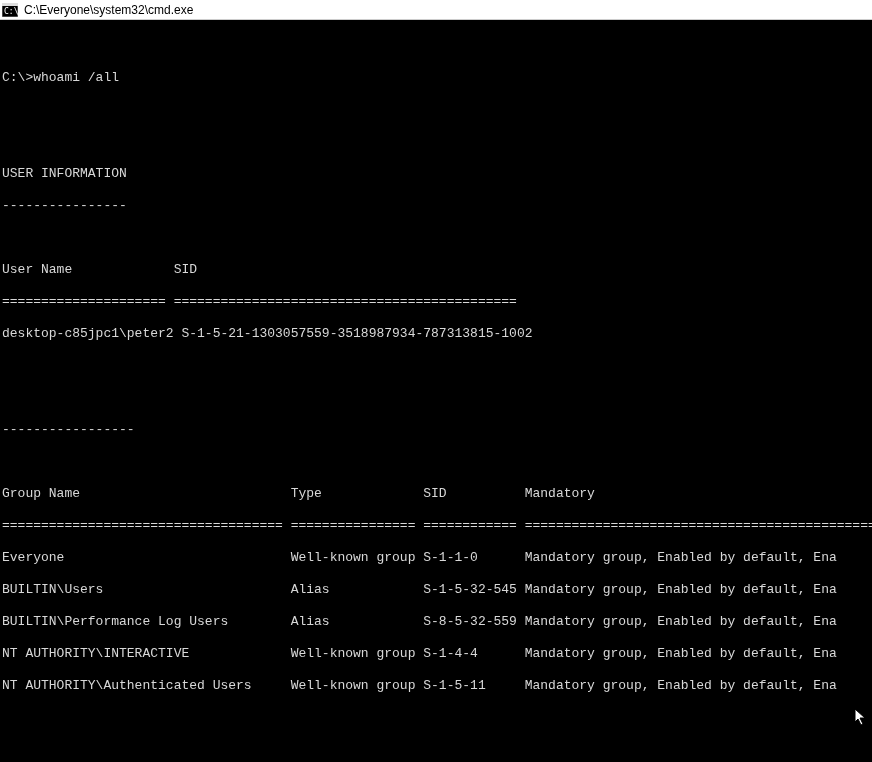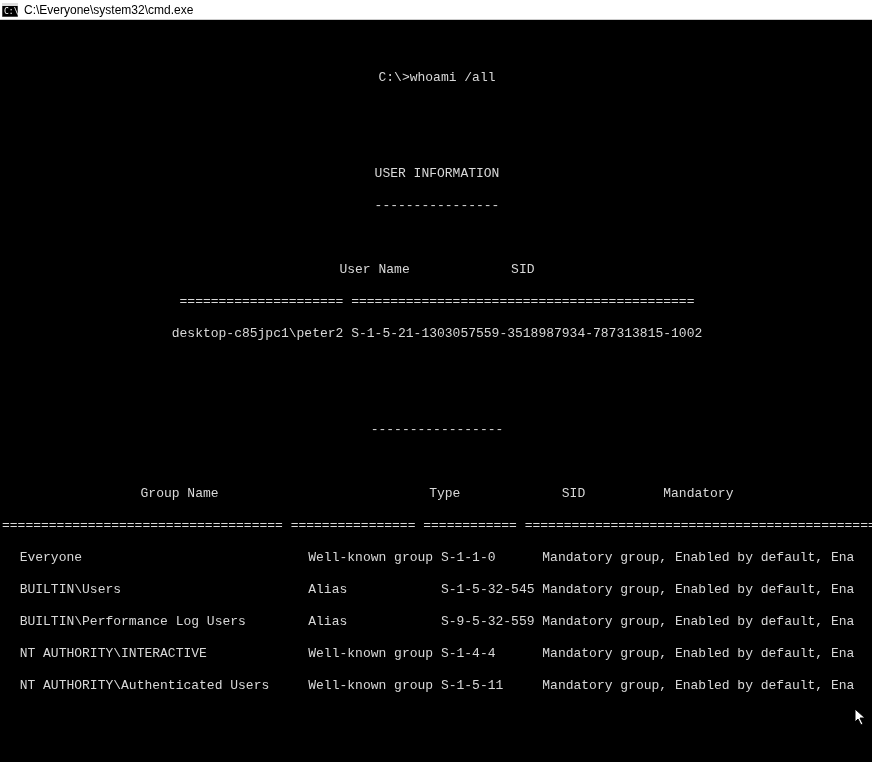--- a/index.html
+++ b/index.html
@@ -30,21 +30,21 @@
       display: inline-flex;
       align-items: center;
       justify-content: center;
     }
     .terminal {
       padding: 2px 0 0 2px;
       white-space: pre;
       line-height: 16px;
       letter-spacing: 0px;
     }
-    .line { white-space: pre; text-align: center; }
+    .line { white-space: pre; }
     .cursor-bottom {
       position: absolute;
       bottom: 32px;
       right: 4px;
     }
   </style>
 </head>
 <body>
 
 <div class="title-bar">
@@ -70,21 +70,21 @@
 <div class="line">===================== ============================================</div>
 <div class="line">desktop-c85jpc1\peter2 S-1-5-21-1303057559-3518987934-787313815-1002</div>
 <div class="line"> </div>
 <div class="line"> </div>
 <div class="line">-----------------</div>
 <div class="line"> </div>
 <div class="line">Group Name                           Type             SID          Mandatory</div>
 <div class="line">==================================== ================ ============ ==================================================</div>
 <div class="line">Everyone                             Well-known group S-1-1-0      Mandatory group, Enabled by default, Ena</div>
 <div class="line">BUILTIN\Users                        Alias            S-1-5-32-545 Mandatory group, Enabled by default, Ena</div>
-<div class="line">BUILTIN\Performance Log Users        Alias            S-9-5-32-559 Mandatory group, Enabled by default, Ena</div>
+<div class="line">BUILTIN\Performance Log Users        Alias            S-8-5-32-559 Mandatory group, Enabled by default, Ena</div>
 <div class="line">NT AUTHORITY\INTERACTIVE             Well-known group S-1-4-4      Mandatory group, Enabled by default, Ena</div>
 <div class="line">NT AUTHORITY\Authenticated Users     Well-known group S-1-5-11     Mandatory group, Enabled by default, Ena</div>
 
 
 
 
 
 
 
 

